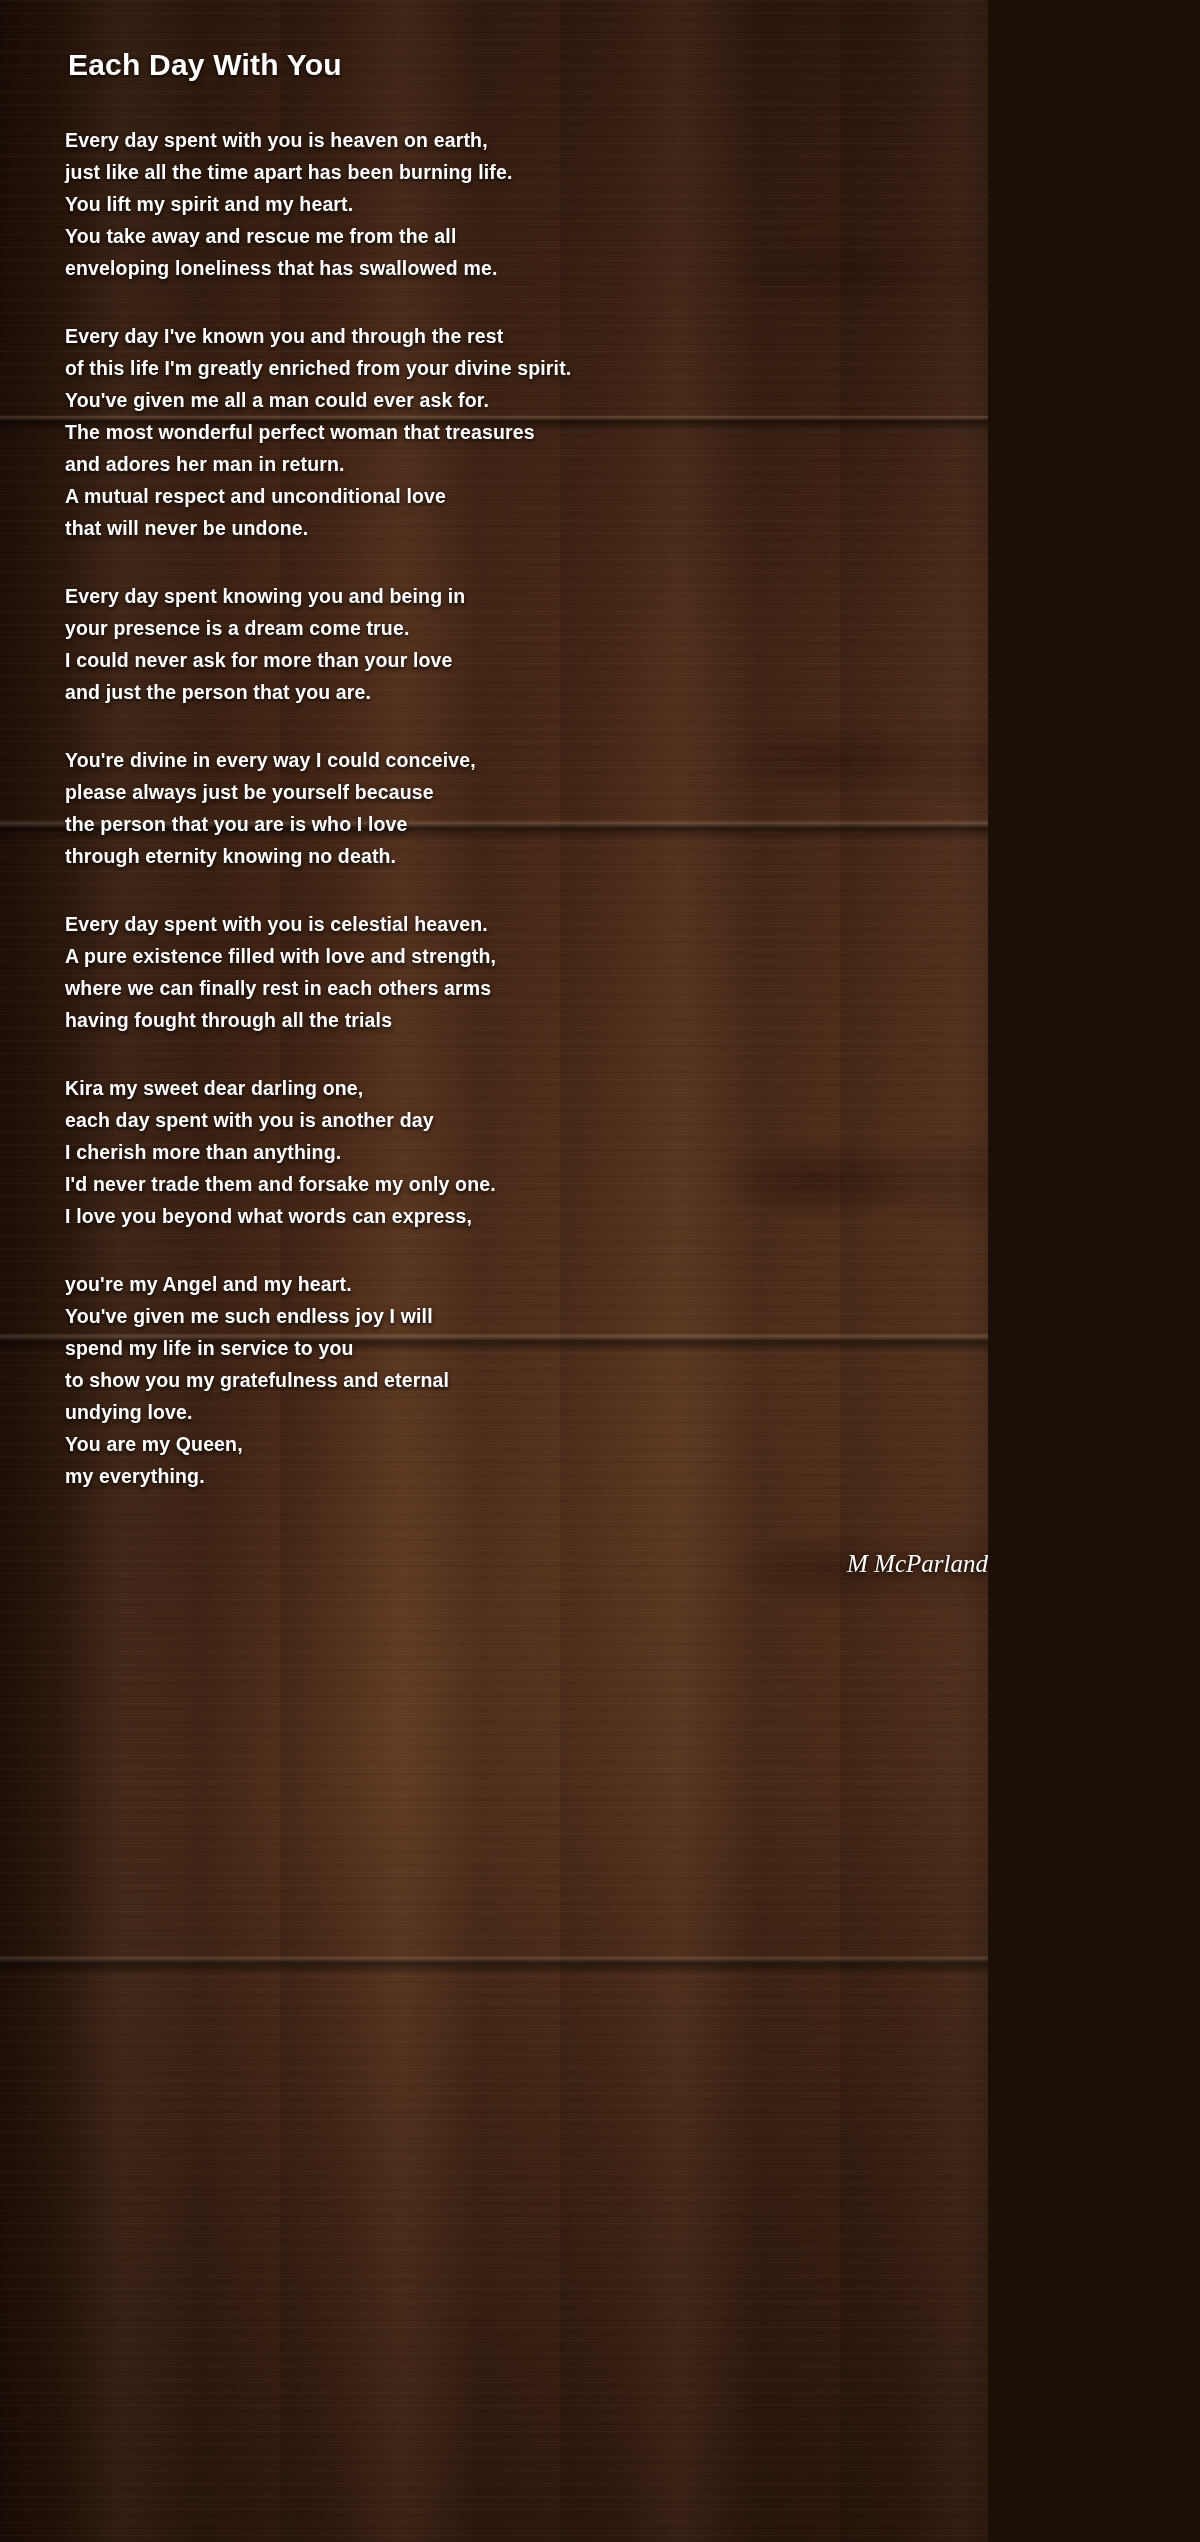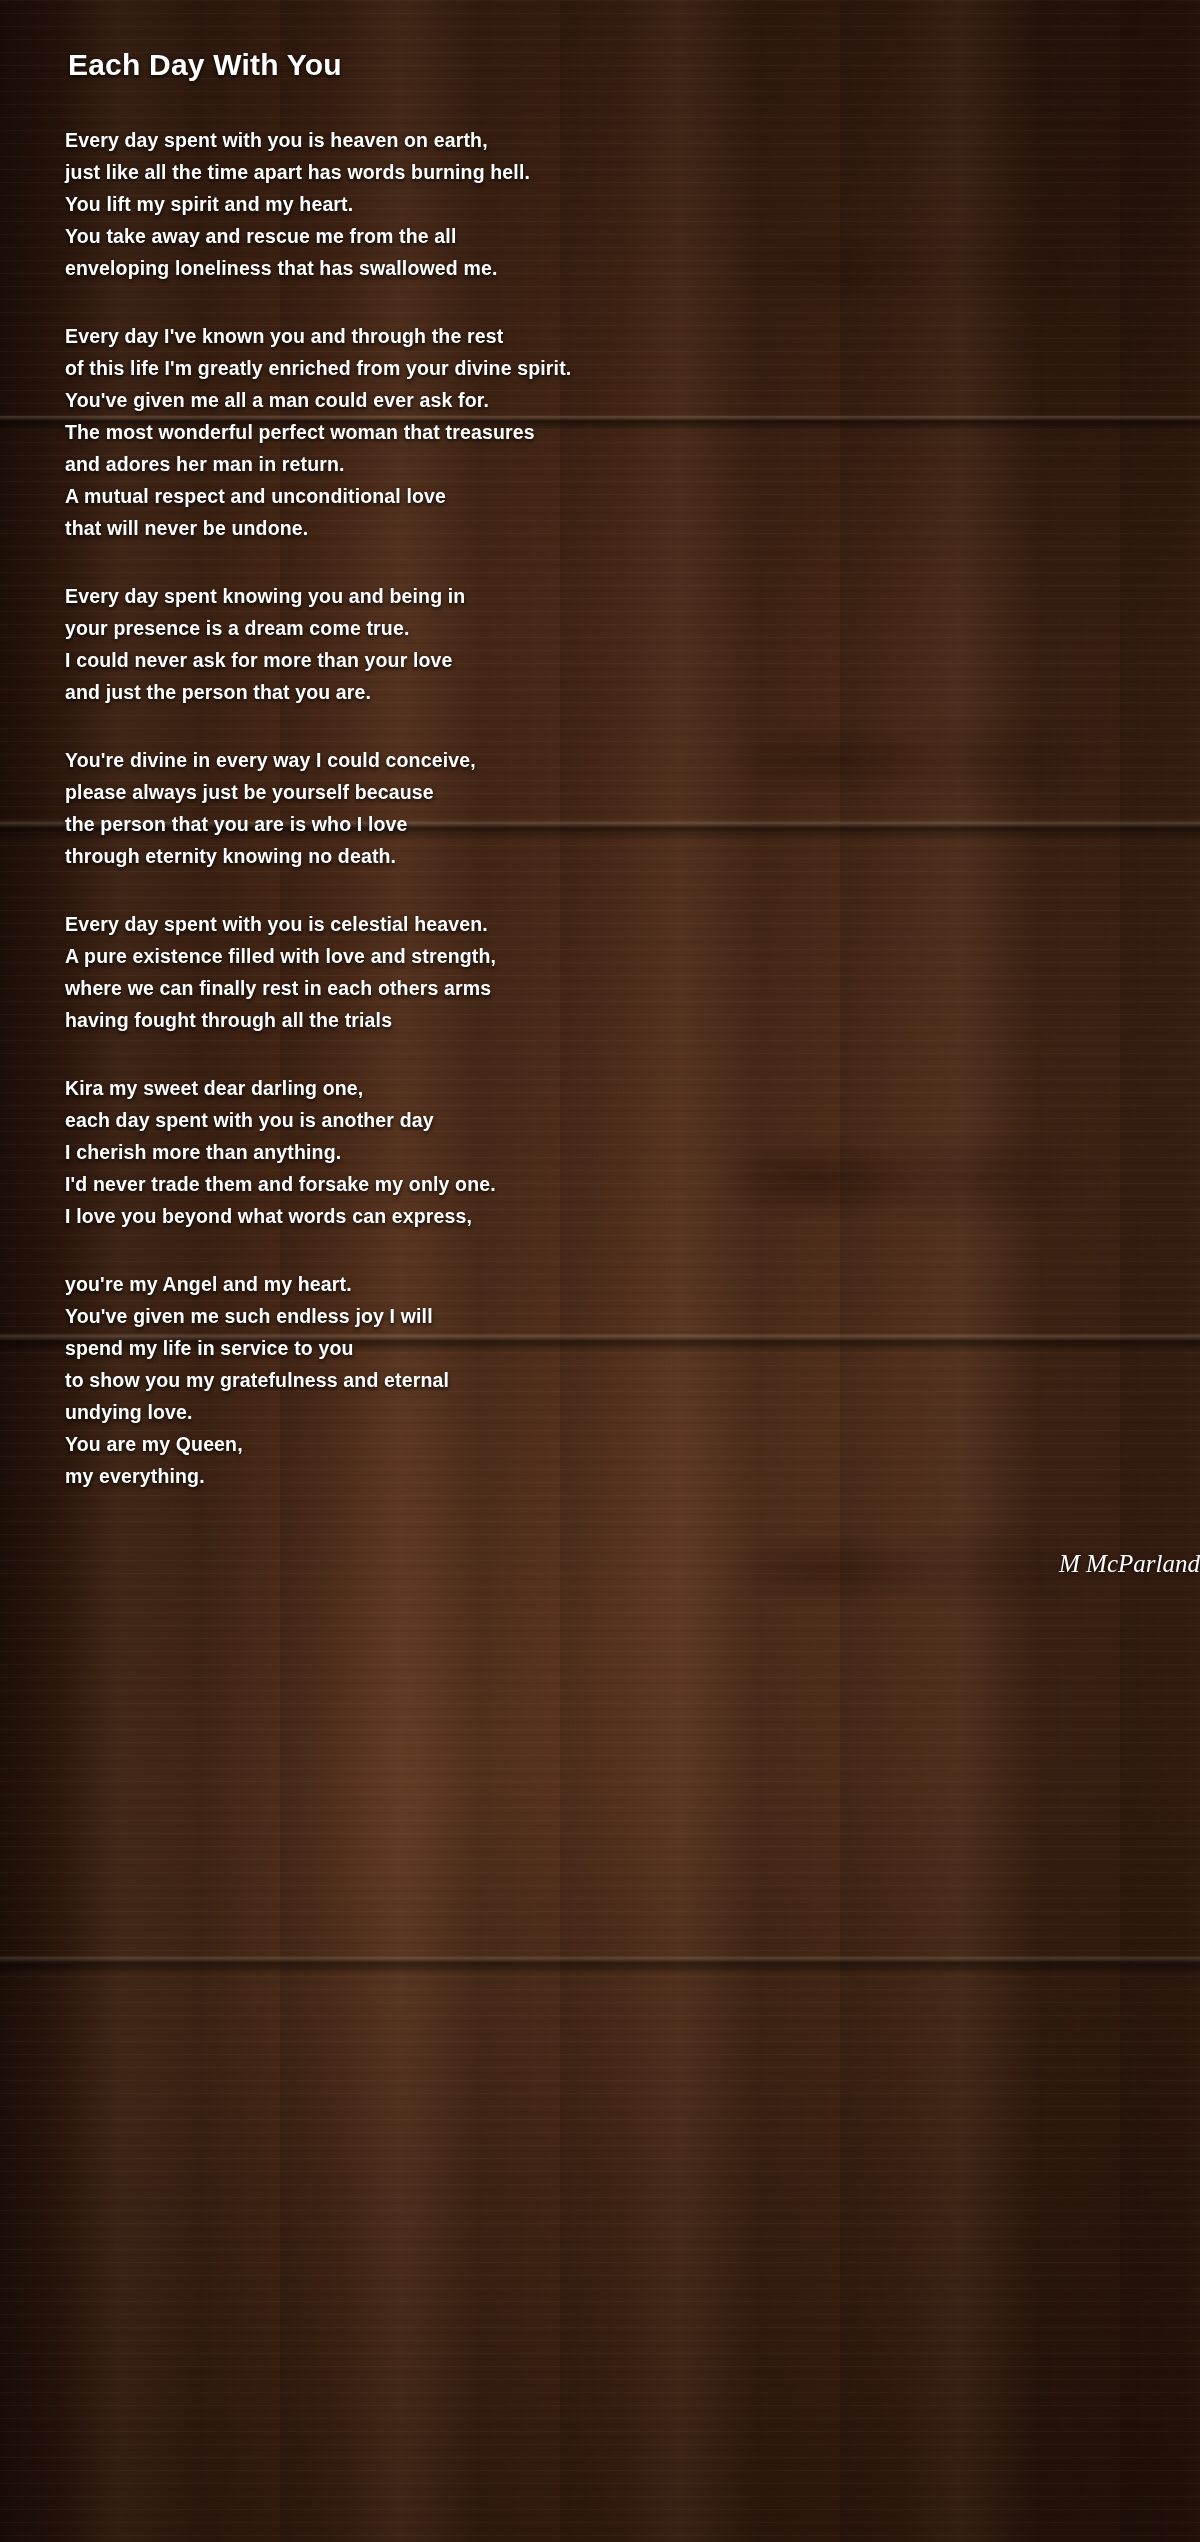--- a/index.html
+++ b/index.html
@@ -5,21 +5,21 @@
   html, body {
     margin: 0;
     padding: 0;
     background: #1b0f08;
   }
   body {
     font-family: "Liberation Sans", sans-serif;
   }
   #page {
     position: relative;
-    width: 1200px;
+    width: 988px;
     height: 2542px;
     overflow: hidden;
     
     background-color: #5a3520;
     background-image:
       
       linear-gradient(to bottom,
         rgba(0,0,0,0.00) 0px,
         rgba(0,0,0,0.00) 415px,
         rgba(255,230,200,0.16) 417px,
@@ -107,21 +107,21 @@
 </style>
 </head>
 <body>
 
 <div id="page">
   <div id="content">
     <h1 class="poem-title">Each Day With You</h1>
 
     <div class="stanza">
       <div class="line">Every day spent with you is heaven on earth,</div>
-      <div class="line">just like all the time apart has words burning hell.</div>
+      <div class="line">just like all the time apart has been burning life.</div>
       <div class="line">You lift my spirit and my heart.</div>
       <div class="line">You take away and rescue me from the all</div>
       <div class="line">enveloping loneliness that has swallowed me.</div>
     </div>
 
     <div class="stanza">
       <div class="line">Every day I've known you and through the rest</div>
       <div class="line">of this life I'm greatly enriched from your divine spirit.</div>
       <div class="line">You've given me all a man could ever ask for.</div>
       <div class="line">The most wonderful perfect woman that treasures</div>

